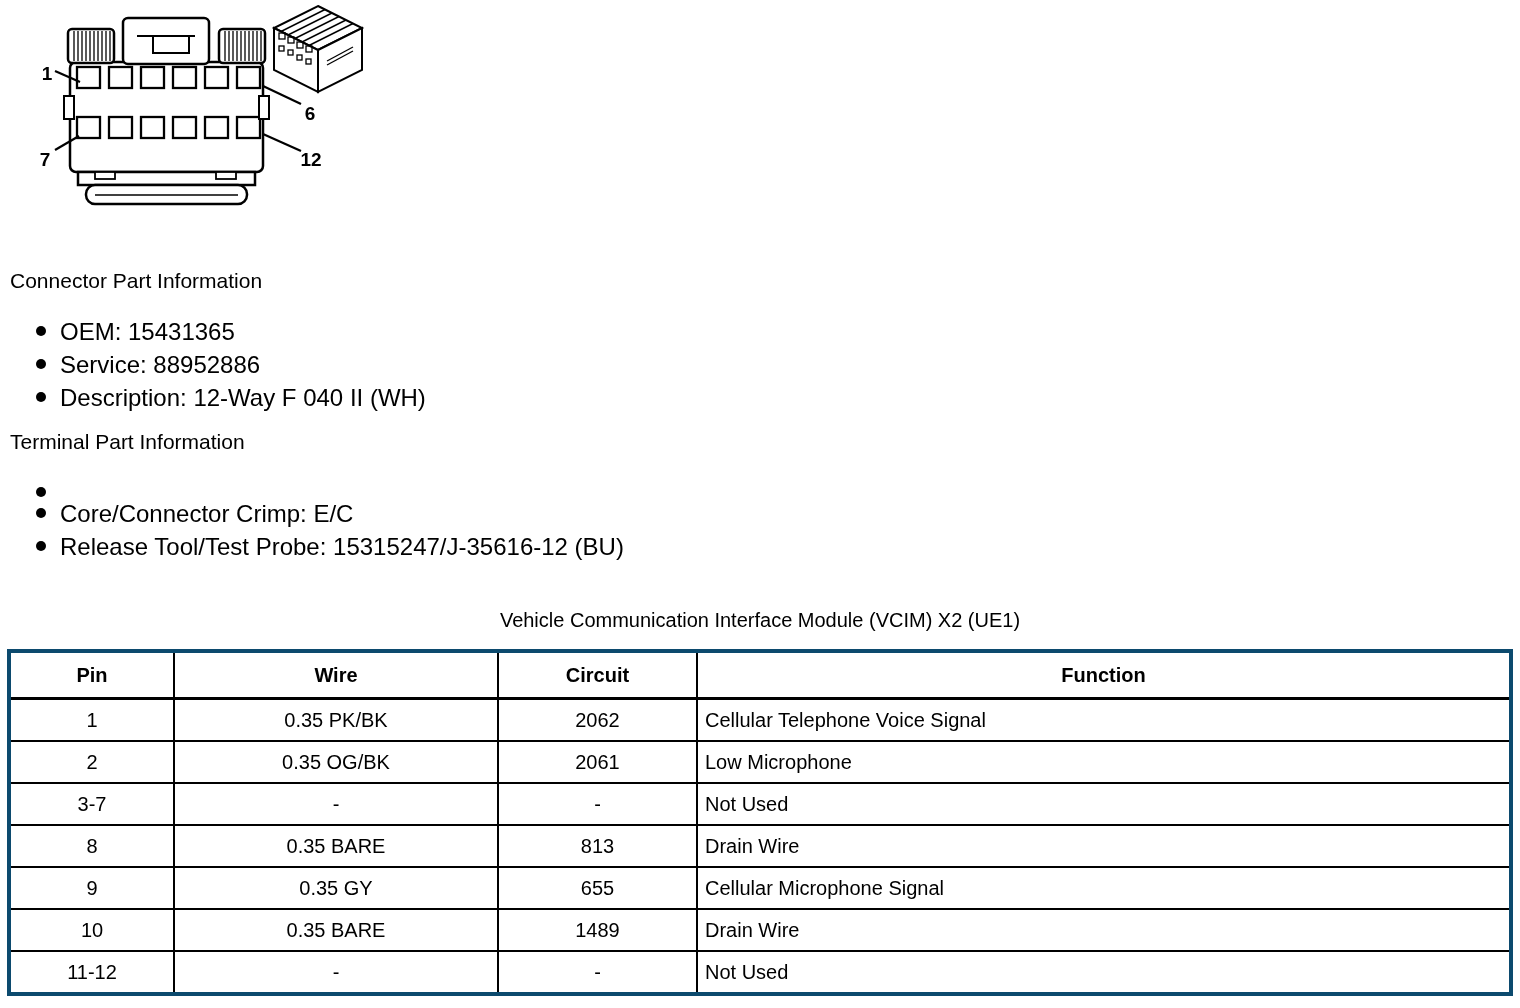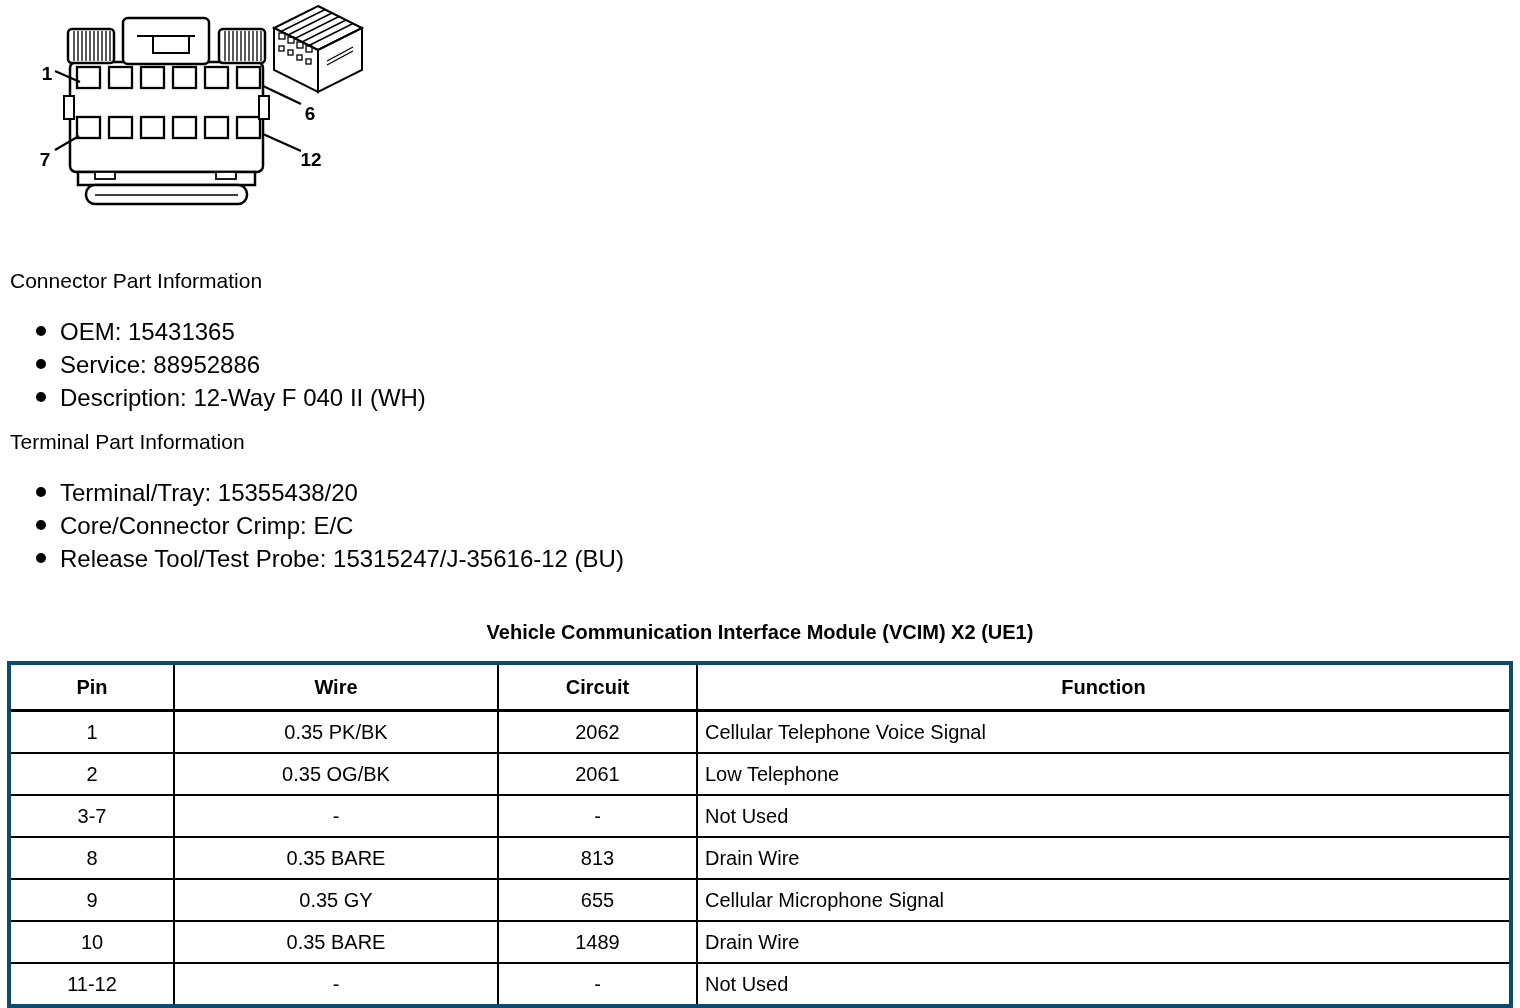--- a/index.html
+++ b/index.html
@@ -45,21 +45,21 @@
   .bullet-dot {
     flex: 0 0 auto;
     width: 10px;
     height: 10px;
     border-radius: 50%;
     background: #000000;
     margin: 11px 14px 0 36px;
   }
   .table-title {
     text-align: center;
-    font-weight: bold;
+    font-weight: normal;
     font-size: 20px;
     line-height: 24px;
     margin: 45px 0 0 0;
   }
   table.pinout {
     border-collapse: collapse;
     table-layout: fixed;
     width: 1506px;
     margin: 17px 0 0 7px;
     border: 4px solid #0c4a6e;
@@ -215,21 +215,20 @@
       <span class="bullet-dot"></span>
       <span>Description: 12-Way F 040 II (WH)</span>
     </li>
   </ul>
 
   <h2 class="section-heading terminal-heading">Terminal Part Information</h2>
 
   <ul class="bullet-list">
     <li>
       <span class="bullet-dot"></span>
-      <span>Terminal/Tray: 15355438/20</span>
     </li>
     <li>
       <span class="bullet-dot"></span>
       <span>Core/Connector Crimp: E/C</span>
     </li>
     <li>
       <span class="bullet-dot"></span>
       <span>Release Tool/Test Probe: 15315247/J-35616-12 (BU)</span>
     </li>
   </ul>
@@ -255,21 +254,21 @@
       <tr>
         <td>1</td>
         <td>0.35 PK/BK</td>
         <td>2062</td>
         <td class="fn">Cellular Telephone Voice Signal</td>
       </tr>
       <tr>
         <td>2</td>
         <td>0.35 OG/BK</td>
         <td>2061</td>
-        <td class="fn">Low Telephone</td>
+        <td class="fn">Low Microphone</td>
       </tr>
       <tr>
         <td>3-7</td>
         <td>-</td>
         <td>-</td>
         <td class="fn">Not Used</td>
       </tr>
       <tr>
         <td>8</td>
         <td>0.35 BARE</td>

